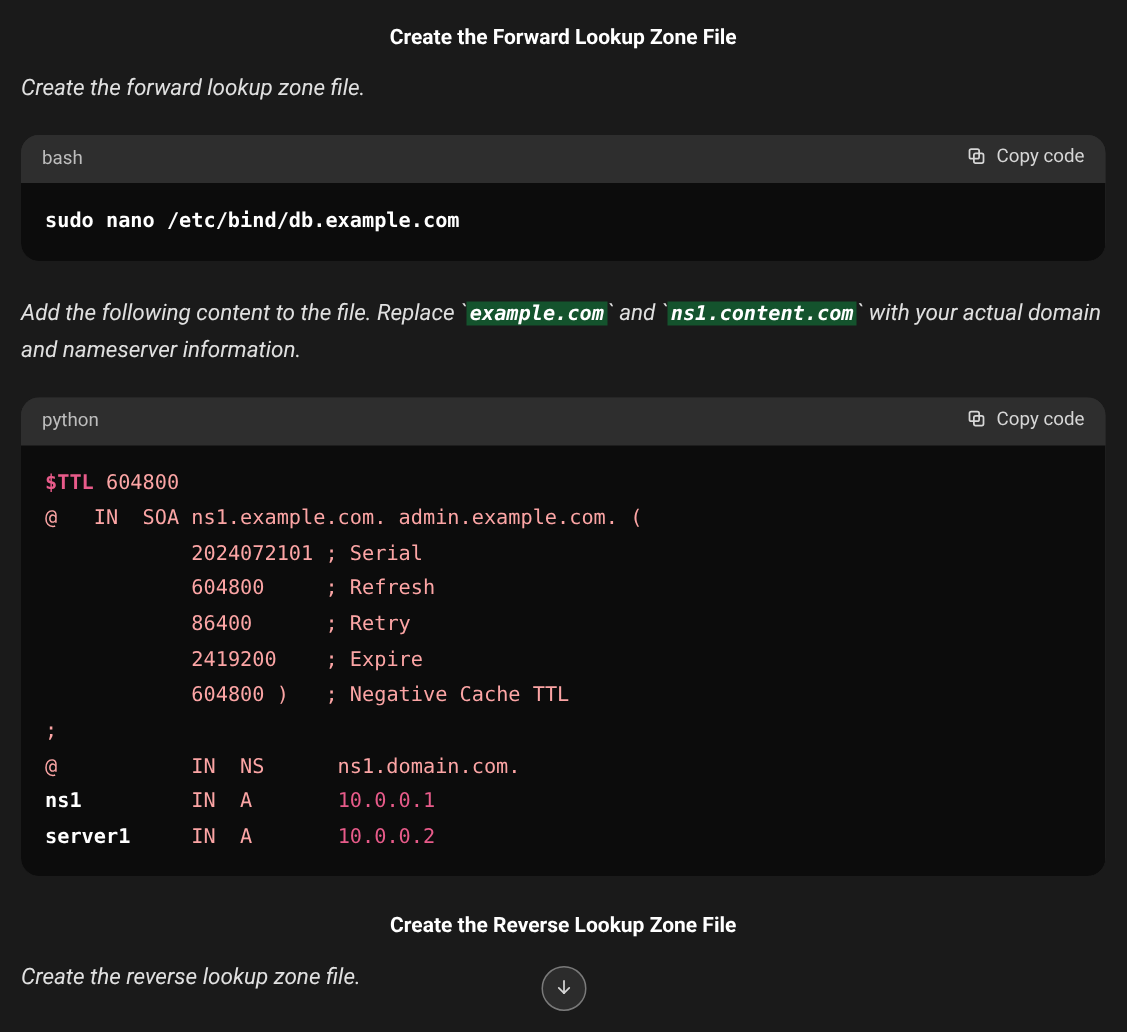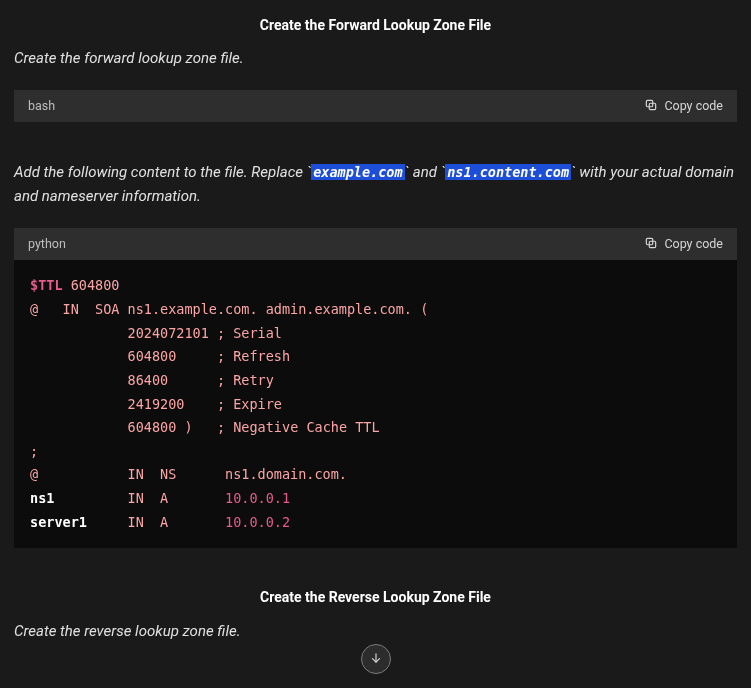--- a/index.html
+++ b/index.html
@@ -22,31 +22,31 @@
     margin-bottom: 10px;
     text-align: center;
   }
   p.body-text {
     color: #e0e0e0;
     margin-bottom: 20px;
     font-style: italic;
   }
   code.inline {
     font-family: ui-monospace, SFMono-Regular, Menlo, Consolas, monospace;
-    background: #1d4ed8;
+    background: #14532d;
     font-size: 13.5px;
     color: #ffffff;
     font-weight: 600;
     padding: 0 2px;
   }
   .code-block {
     background: #2e2e2e;
-    border-radius: 0;
+    border-radius: 12px;
     overflow: hidden;
-    margin-bottom: 38px;
+    margin-bottom: 22px;
   }
   .code-header {
     display: flex;
     justify-content: space-between;
     align-items: center;
     padding: 6px 14px;
     font-size: 12.5px;
     color: #c7c7c7;
     background: #2e2e2e;
   }
@@ -105,20 +105,21 @@
     <button class="copy-btn">
       <span>
         <svg viewBox="0 0 24 24" fill="none" stroke="currentColor" stroke-width="2">
           <rect x="9" y="9" width="11" height="11" rx="2"></rect>
           <rect x="4" y="4" width="11" height="11" rx="2"></rect>
         </svg>
       </span>
       <span>Copy code</span>
     </button>
   </div>
+  <div class="code-body"><span class="hl-bold">sudo nano /etc/bind/db.example.com</span></div>
 </div>
 
 <p class="body-text">
   <span>Add the following content to the file. Replace </span>`<code class="inline">example.com</code>`<span> and </span>`<code class="inline">ns1.content.com</code>`<span> with your actual domain and nameserver information.</span>
 </p>
 
 <div class="code-block">
   <div class="code-header">
     <span class="lang">python</span>
     <button class="copy-btn">

